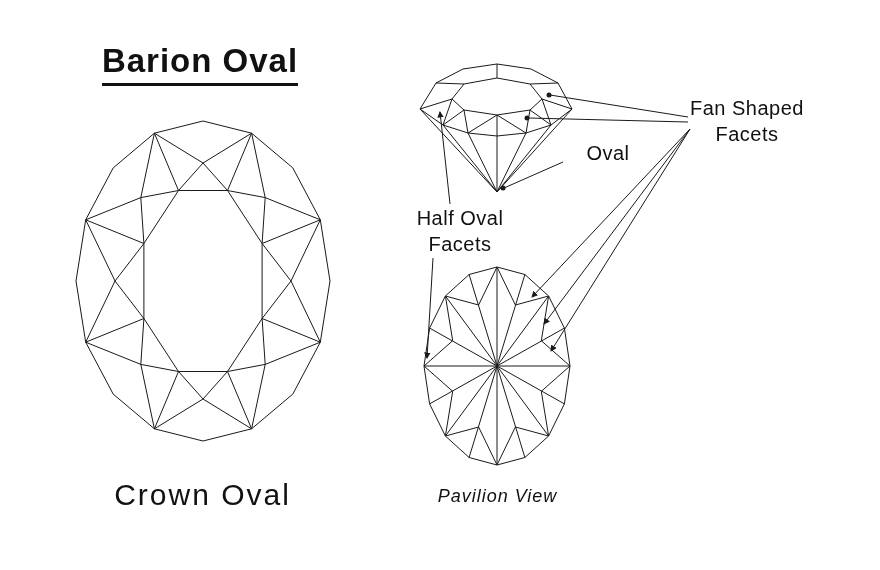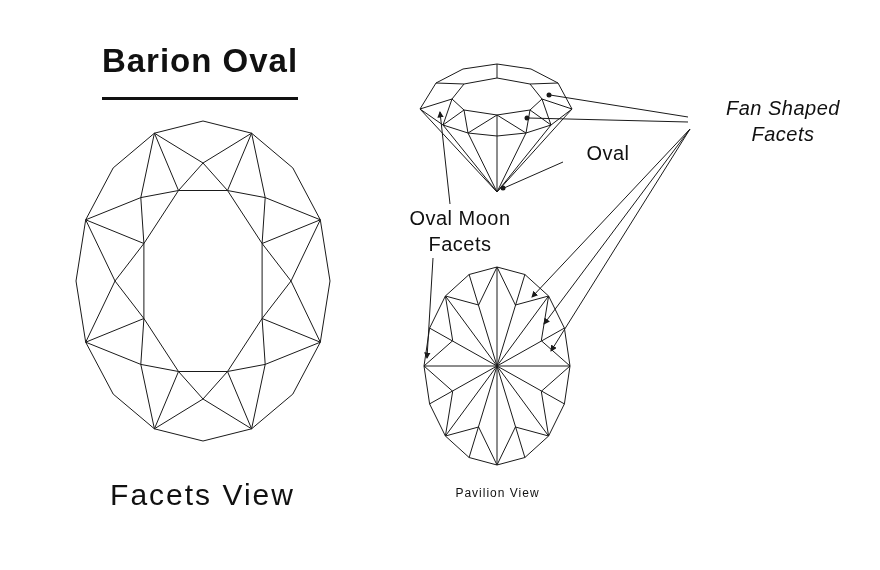--- a/index.html
+++ b/index.html
@@ -5,25 +5,25 @@
   html,body{margin:0;padding:0;background:#ffffff;}
   .canvas{
     position:relative;width:880px;height:570px;background:#ffffff;overflow:hidden;
     font-family:"Liberation Sans", sans-serif;color:#111111;
   }
   .art{position:absolute;left:0;top:0;width:880px;height:570px;}
   .label{position:absolute;text-align:center;color:#111111;}
   .title{
     left:80px;top:42px;width:240px;font-size:33px;font-weight:bold;letter-spacing:1px;
   }
-  .title .underlined{border-bottom:3px solid #111111;padding-bottom:17px;display:inline-block;text-align:center;}
+  .title .underlined{border-bottom:3px solid #111111;padding-bottom:3px;display:inline-block;text-align:center;}
   .crown-caption{left:85px;top:478px;width:235px;font-size:30px;letter-spacing:2px;}
-  .pavilion-caption{left:415px;top:486px;width:165px;font-size:12px;letter-spacing:1px;}
+  .pavilion-caption{left:415px;top:486px;width:165px;font-size:18px;letter-spacing:1px;font-style:italic;}
   .callout{font-size:20px;line-height:26px;letter-spacing:0.5px;}
-  .fan-label{left:698px;top:95px;width:170px;font-style:italic;}
+  .fan-label{left:662px;top:95px;width:170px;}
   .brilliant-label{left:552px;top:140px;width:112px;}
   .halfmoon-label{left:395px;top:205px;width:130px;}
 </style>
 </head>
 <body>
 
 <div class="canvas">
 
   <svg class="art" viewBox="0 0 880 570" fill="none" stroke="#1a1a1a" stroke-width="1">
     <defs>
@@ -102,31 +102,31 @@
       <line x1="690" y1="129" x2="532" y2="297" marker-end="url(#arrow)"></line>
       <line x1="690" y1="129" x2="544" y2="324" marker-end="url(#arrow)"></line>
       <line x1="690" y1="129" x2="551" y2="351" marker-end="url(#arrow)"></line>
     </g>
   </svg>
 
   <div class="label title">
     <span class="underlined">Barion Oval</span>
   </div>
 
-  <div class="label crown-caption">Facets View</div>
+  <div class="label crown-caption">Crown Oval</div>
 
   <div class="label pavilion-caption">Pavilion View</div>
 
   <div class="label callout fan-label">
     <div>Fan Shaped</div>
     <div>Facets</div>
   </div>
 
   <div class="label callout brilliant-label">
     <div>Oval</div>
   </div>
 
   <div class="label callout halfmoon-label">
-    <div>Oval Moon</div>
+    <div>Half Oval</div>
     <div>Facets</div>
   </div>
 
 </div>
 
 </body></html>

